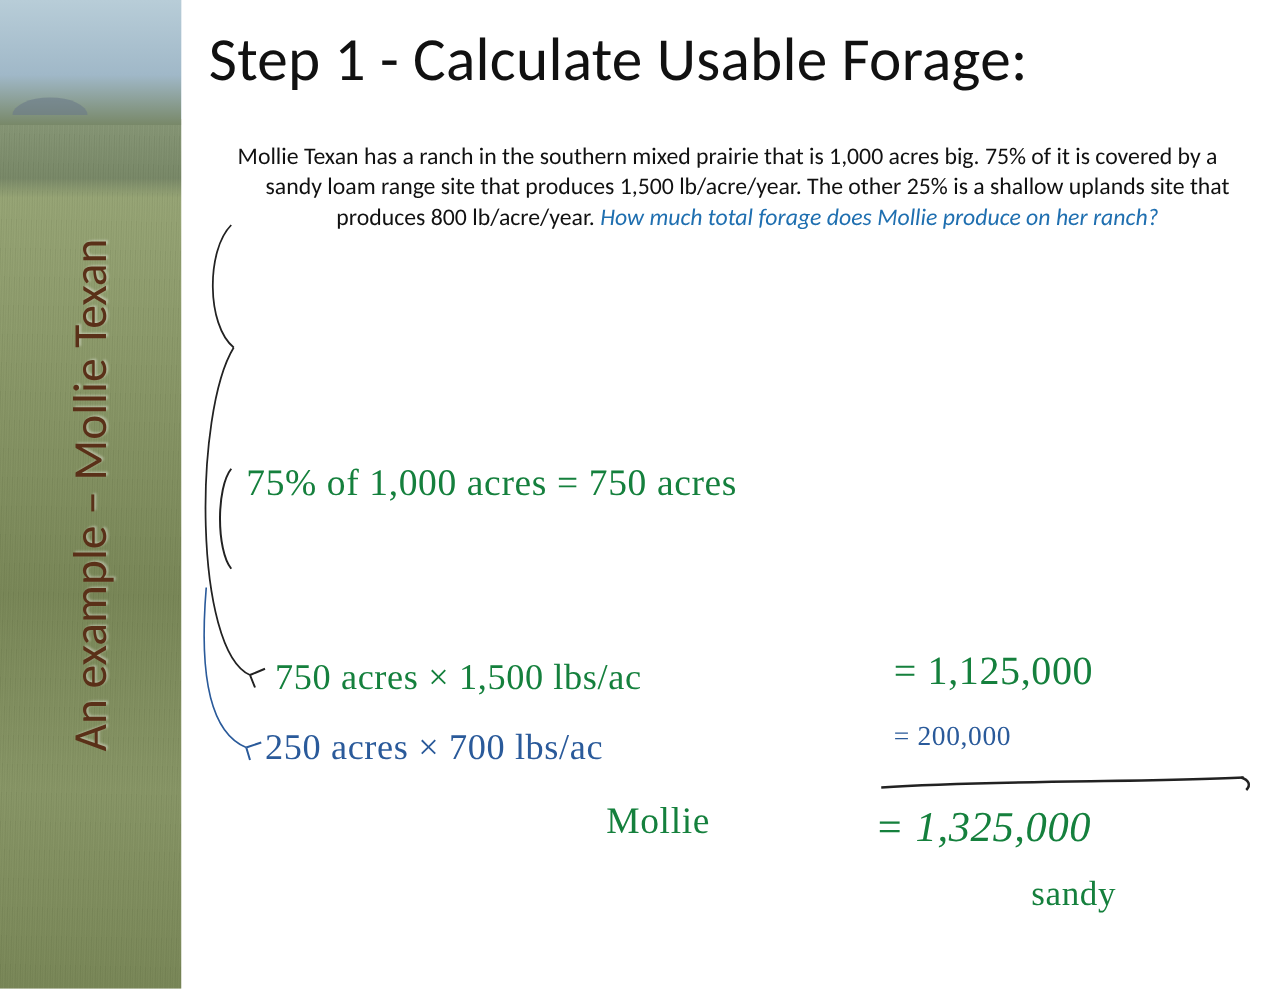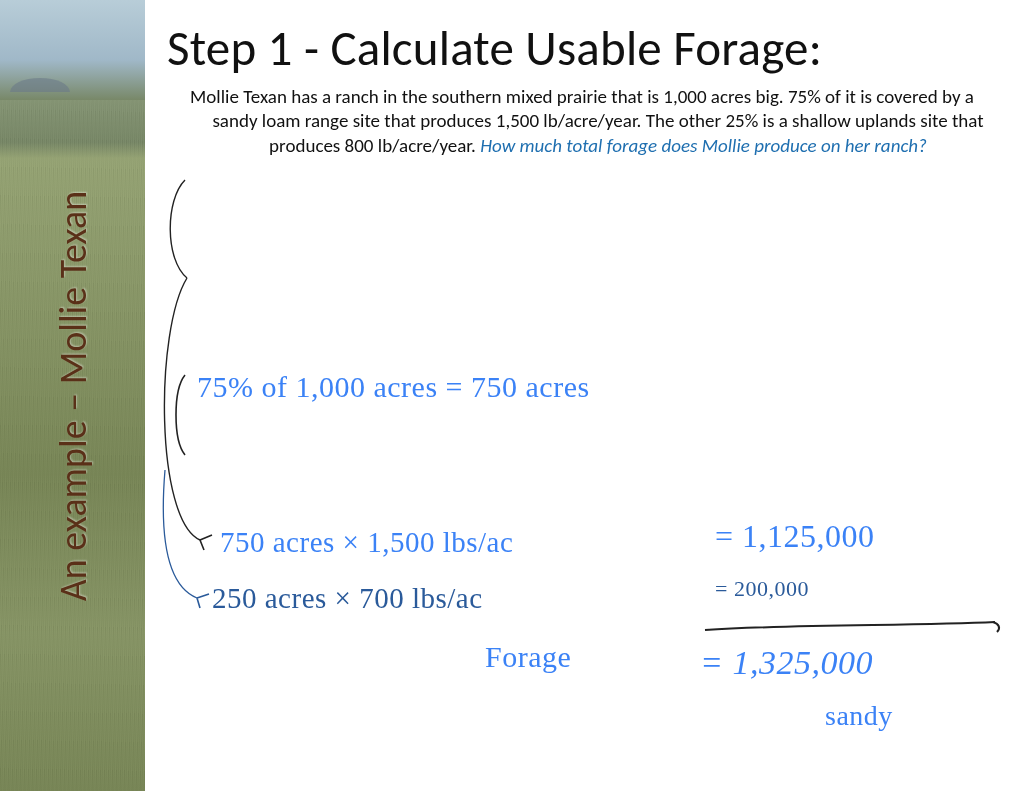--- a/index.html
+++ b/index.html
@@ -42,30 +42,30 @@
     white-space: nowrap;
     font-size: 38px; color: #5a3018;
     text-shadow: 1px 1px 2px rgba(255,255,255,0.4);
     z-index: 2; font-weight: 400;
   }
   .content {
     flex: 1; padding: 18px 6px 0 22px; position: relative;
   }
   .title {
     font-size: 49px; color: #111; letter-spacing: 0.2px;
-    font-weight: 400; margin-bottom: 7px;
+    font-weight: 400; margin-bottom: 36px;
   }
   .body {
     font-size: 19px; color: #111; line-height: 1.28;
     padding-left: 32px; text-indent: -32px; max-width: 830px; text-align: center;
   }
   .question { color: #1f6fb0; font-style: italic; }
   .hand {
     position: absolute; font-family: 'Segoe Script','Comic Sans MS',cursive;
-    font-size: 30px; color: #3b82f6; white-space: nowrap;
+    font-size: 30px; color: #15803d; white-space: nowrap;
     letter-spacing: 0.5px;
   }
   .hand.blue { color: #2a5a9a; }
   svg.annot { position:absolute; left:0; top:0; pointer-events:none; }
 </style>
 </head>
 <body>
 
 <div class="slide">
 
@@ -81,21 +81,21 @@
     </p>
 
     <div class="hand" style="left:52px; top:370px;">75% of 1,000 acres = 750 acres</div>
 
     <div class="hand" style="left:75px; top:526px; font-size:29px;">750 acres × 1,500 lbs/ac</div>
     <div class="hand" style="left:570px; top:518px; font-size:32px;">= 1,125,000</div>
 
     <div class="hand blue" style="left:67px; top:582px; font-size:29px;">250 acres × 700 lbs/ac</div>
     <div class="hand blue" style="left:570px; top:576px; font-size:22px;">=   200,000</div>
 
-    <div class="hand" style="left:340px; top:640px; font-size:30px;">Forage</div>
+    <div class="hand" style="left:340px; top:640px; font-size:30px;">Mollie</div>
     <div class="hand" style="left:555px; top:644px; font-size:34px;font-style:italic;">= 1,325,000</div>
     <div class="hand" style="left:680px; top:700px; font-size:28px;">sandy</div>
 
     <svg class="annot" width="880" height="791">
 
       <path d="M 40 180 C 20 200, 20 260, 42 278" stroke="#222" stroke-width="1.4" fill="none"></path>
       <path d="M 42 278 C 10 330, 10 520, 55 540" stroke="#222" stroke-width="1.4" fill="none"></path>
 
       <path d="M 40 375 C 28 390, 28 440, 40 455" stroke="#222" stroke-width="1.6" fill="none"></path>
 

